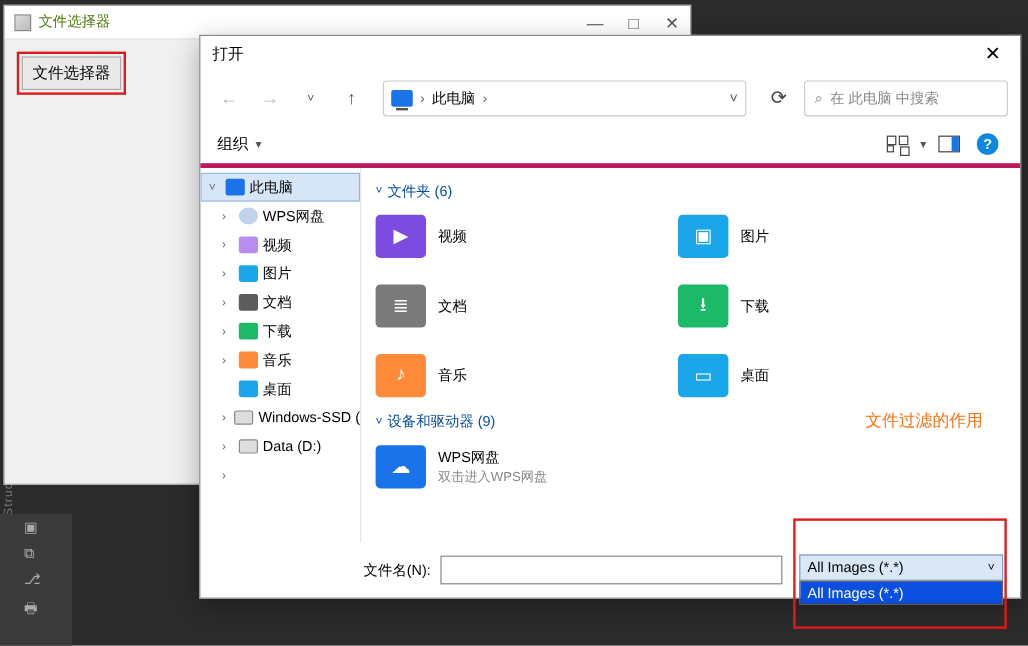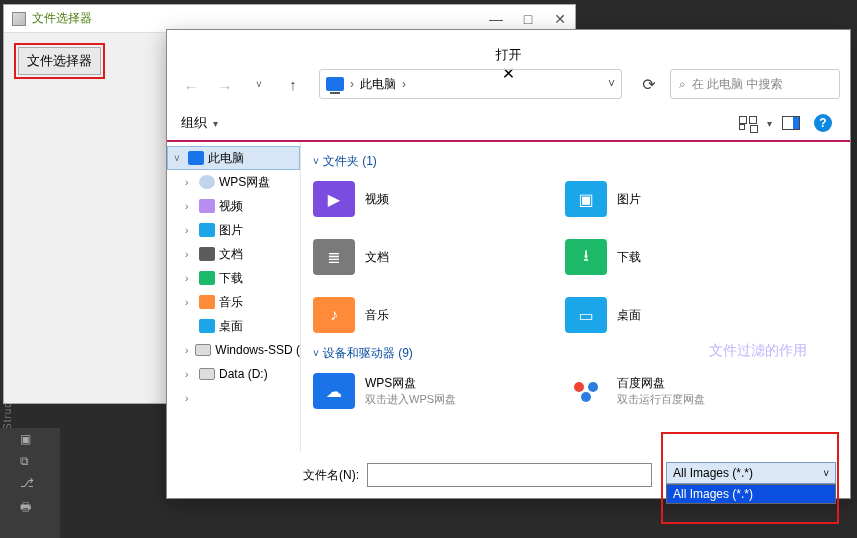--- a/index.html
+++ b/index.html
@@ -12,36 +12,36 @@
 .parent-titlebar .title { flex: 1; color: #4d7c0f; }
 .parent-titlebar .btns { display: flex; gap: 18px; color: #555; font-size: 14px; }
 .parent-titlebar .btns span { display: inline-block; width:14px; text-align:center; cursor: pointer; }
 .parent-body { padding: 10px; }
 .open-file-btn { background: #e9e9e9; border: 1px solid #adadad; padding: 4px 8px; font-size: 13px; }
 .red-box { border: 2px solid #e01b1b; }
 .open-file-box { display: inline-block; padding: 2px; }
 
 
 .dialog { position: absolute; left: 166px; top: 29px; width: 685px; height: 470px; background: #fff; border: 1px solid #888; box-shadow: 0 6px 20px rgba(0,0,0,.3); display: flex; flex-direction: column; }
-.dlg-titlebar { height: 30px; display: flex; align-items: center; padding: 16px 10px; flex-direction: column; }
+.dlg-titlebar { height: 30px; display: flex; align-items: center; padding: 4px 10px; }
 .dlg-titlebar .t { flex: 1; font-size: 13px; }
 .dlg-titlebar .x { font-size: 16px; cursor: pointer; padding: 0 6px; }
 
 .dlg-nav { height: 44px; display: flex; align-items: center; padding: 0 10px; gap: 6px; }
 .nav-arrow { width: 28px; height:28px; display:flex; align-items:center; justify-content:center; color:#555; font-size:15px; cursor:pointer; }
 .nav-arrow.disabled { color:#bbb; }
 .nav-path { flex:1; height:30px; border:1px solid #ccc; border-radius:3px; display:flex; align-items:center; padding:0 6px; gap:6px; margin: 0 6px; }
 .nav-path .pc-ico { width:18px; height:14px; background:#1a73e8; border-radius:2px; position:relative; }
 .nav-path .pc-ico::after { content:""; position:absolute; left:4px; bottom:-3px; width:10px; height:2px; background:#555; }
 .nav-path .sep { color:#666; }
 .nav-dd { color:#555; margin-left:auto; }
 .refresh { width:30px; height:30px; display:flex; align-items:center; justify-content:center; color:#444; font-size:16px; cursor:pointer; }
 .search { width:170px; height:30px; border:1px solid #ccc; border-radius:3px; display:flex; align-items:center; color:#888; padding:0 8px; gap:6px; }
 
-.dlg-toolbar { height:36px; display:flex; align-items:center; padding:0 14px; border-bottom:2px solid #be185d; gap:6px;text-align:center; }
+.dlg-toolbar { height:36px; display:flex; align-items:center; padding:0 14px; border-bottom:4px solid #be185d; gap:6px;text-align:center; }
 .dlg-toolbar .org { font-size:13px; }
 .dlg-toolbar .dd { color:#555; font-size:10px; }
 .dlg-toolbar .spacer { flex:1; }
 .tool-ico { width:26px; height:26px; display:flex; align-items:center; justify-content:center; cursor:pointer; }
 .view-ico { width:18px; height:14px; position:relative; }
 .view-ico::before, .view-ico::after { content:""; position:absolute; width:6px; height:6px; border:1px solid #444; }
 .view-ico::before { left:0; top:0; }
 .view-ico::after { left:10px; top:0; }
 .view-ico span { position:absolute; width:6px; height:6px; border:1px solid #444; left:0; top:8px; }
 .view-ico span::after { content:""; position:absolute; width:6px; height:6px; border:1px solid #444; left:10px; top:0; }
@@ -75,21 +75,21 @@
 .big-ico { width:42px; height:36px; border-radius:4px; flex:none; display:flex; align-items:center; justify-content:center; color:#fff; font-size:16px; }
 .big-ico.video { background:#7c4ce0; }
 .big-ico.pic { background:#1aa6e8; }
 .big-ico.doc { background:#7a7a7a; }
 .big-ico.dl { background:#1cb968; }
 .big-ico.music { background:#ff8a3a; }
 .big-ico.desk { background:#1aa6e8; }
 .big-ico.wps { background:#1a73e8; }
 .big-ico.baidu { background:#fff; }
 .fitem .txt .line2 { color:#888; font-size:11px; }
-.annot { position:absolute; color:#c4b5fd; font-size:14px; right:50px; top:342px; z-index:10; }
+.annot { position:absolute; color:#f97316; font-size:14px; right:38px; top:342px; z-index:10; }
 
 .dlg-footer { height:46px; display:flex; align-items:center; padding:0 14px; gap:8px; position:relative; }
 .dlg-footer label { font-size:12px; }
 .fname { flex:1; height:24px; border:1px solid #888; }
 .filter-box { position:absolute; right:14px; top:10px; width:170px; }
 .filter-sel { height:22px; border:1px solid #7a9cc6; background:#d9e7f7; display:flex; align-items:center; padding:0 6px; font-size:12px; }
 .filter-sel .dd { margin-left:auto; font-size:10px; }
 .filter-list { border:1px solid #666; background:#fff; }
 .filter-list div { height:18px; padding:0 6px; font-size:12px; display:flex; align-items:center; }
 .filter-list div.sel { background:#0a4fe0; color:#fff; }
@@ -228,21 +228,21 @@
           <span>Data (D:)</span>
         </div>
       <div class="tree-item child">
           <span class="chev">›</span>
         </div>
     </div>
 
     <div class="content">
       <div class="section-hd">
           <span class="chev">˅</span>
-          <span>文件夹 (1)</span>
+          <span>文件夹 (6)</span>
         </div>
       <div class="fgrid">
         <div class="fitem">
             <div class="big-ico video">▶</div>
             <div class="txt">
               <div>视频</div>
             </div>
           </div>
         <div class="fitem">
             <div class="big-ico pic">▣</div>
@@ -278,33 +278,20 @@
       <div class="section-hd">
           <span class="chev">˅</span>
           <span>设备和驱动器 (9)</span>
         </div>
       <div class="fgrid">
         <div class="fitem">
           <div class="big-ico wps">☁</div>
           <div class="txt">
               <div>WPS网盘</div>
               <div class="line2">双击进入WPS网盘</div>
-            </div>
-        </div>
-        <div class="fitem">
-          <div class="big-ico baidu">
-            <svg width="34" height="28">
-                <circle cx="10" cy="10" r="5" fill="#e43"></circle>
-                <circle cx="24" cy="10" r="5" fill="#2b7de0"></circle>
-                <circle cx="17" cy="20" r="5" fill="#2b7de0"></circle>
-              </svg>
-          </div>
-          <div class="txt">
-              <div>百度网盘</div>
-              <div class="line2">双击运行百度网盘</div>
             </div>
         </div>
       </div>
     </div>
   </div>
 
   <div class="dlg-footer">
     <div style="width:114px"></div>
     <label>文件名(N):</label>
     <input class="fname" style="">

